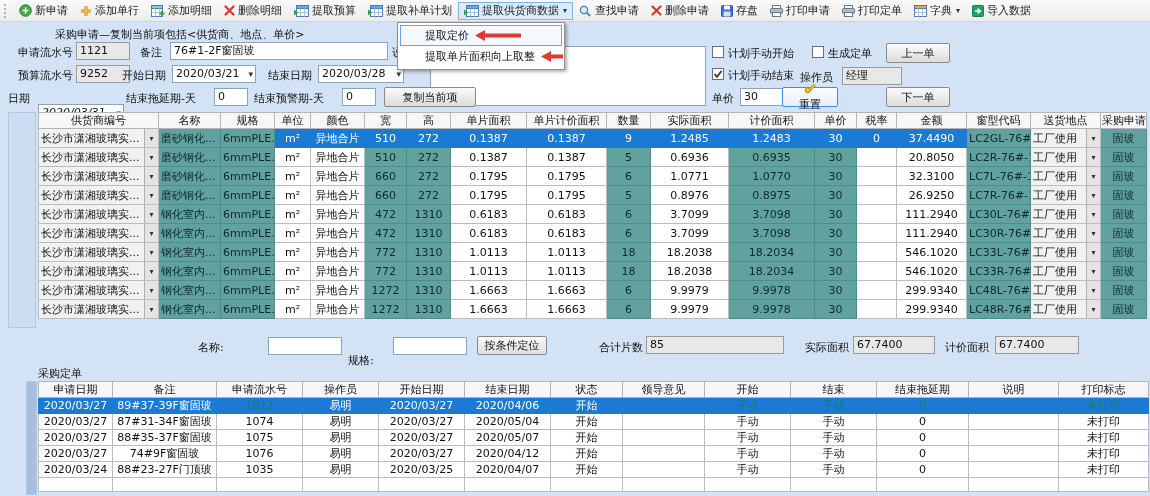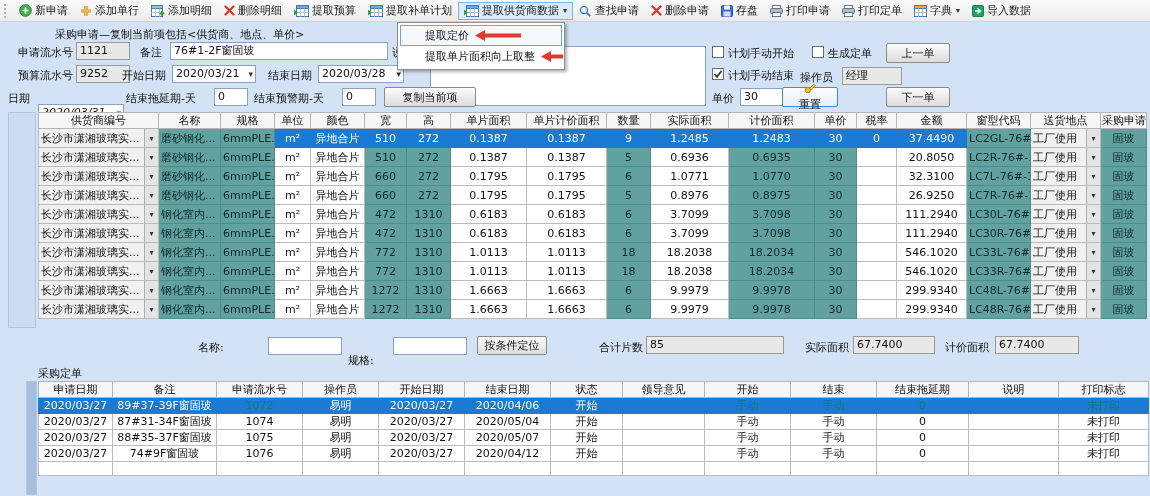--- a/index.html
+++ b/index.html
@@ -714,20 +714,35 @@
             <td class="w" style="height: 13px;">2020/04/12</td>
             <td class="w" style="height: 13px;">开始</td>
             <td class="w" style="height: 13px;"></td>
             <td class="w" style="height: 13px;">手动</td>
             <td class="w" style="height: 13px;">手动</td>
             <td class="w" style="height: 13px;">0</td>
             <td class="w" style="height: 13px;"></td>
             <td class="w" style="height: 13px;">未打印</td>
           </tr>
           <tr>
+            <td class="w" style="height: 13px;">2020/03/24</td>
+            <td class="w" style="height: 13px;">88#23-27F门顶玻</td>
+            <td class="w" style="height: 13px;">1035</td>
+            <td class="w" style="height: 13px;">易明</td>
+            <td class="w" style="height: 13px;">2020/03/25</td>
+            <td class="w" style="height: 13px;">2020/04/07</td>
+            <td class="w" style="height: 13px;">开始</td>
+            <td class="w" style="height: 13px;"></td>
+            <td class="w" style="height: 13px;">手动</td>
+            <td class="w" style="height: 13px;">手动</td>
+            <td class="w" style="height: 13px;">0</td>
+            <td class="w" style="height: 13px;"></td>
+            <td class="w" style="height: 13px;">未打印</td>
+          </tr>
+          <tr>
             <td class="w" style="height: 13px;"></td>
             <td class="w" style="height: 13px;"></td>
             <td class="w" style="height: 13px;"></td>
             <td class="w" style="height: 13px;"></td>
             <td class="w" style="height: 13px;"></td>
             <td class="w" style="height: 13px;"></td>
             <td class="w" style="height: 13px;"></td>
             <td class="w" style="height: 13px;"></td>
             <td class="w" style="height: 13px;"></td>
             <td class="w" style="height: 13px;"></td>

